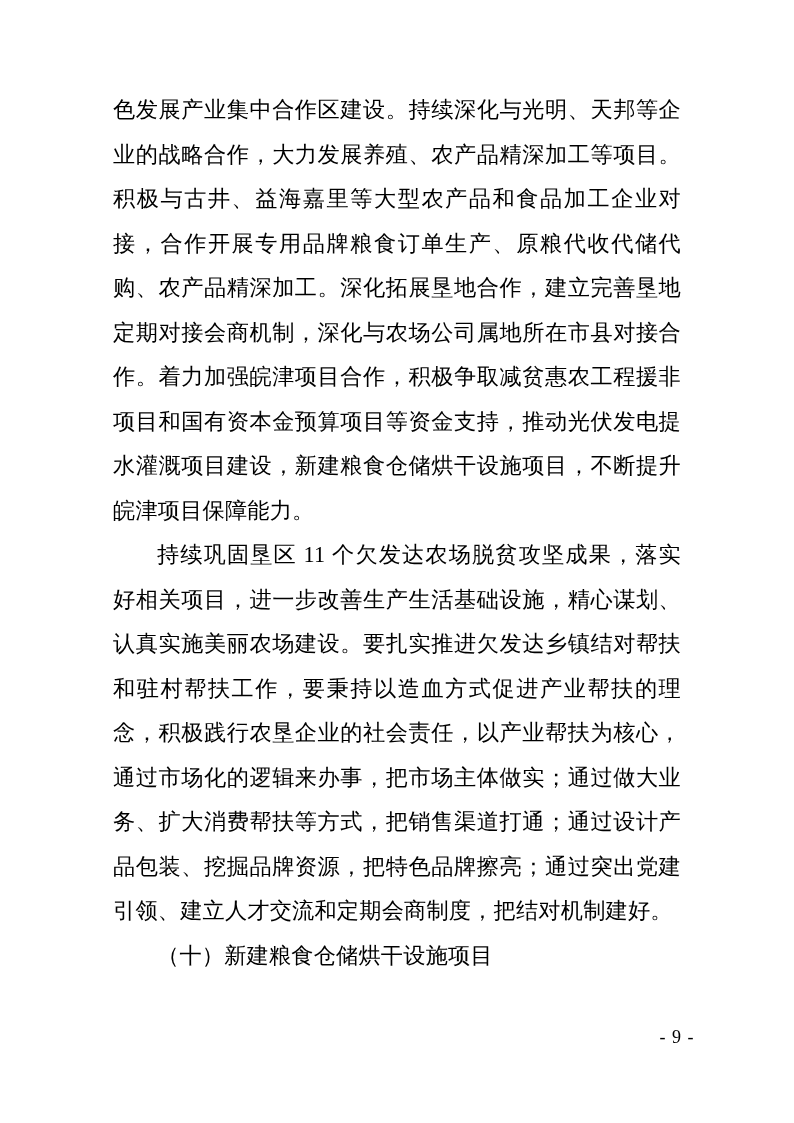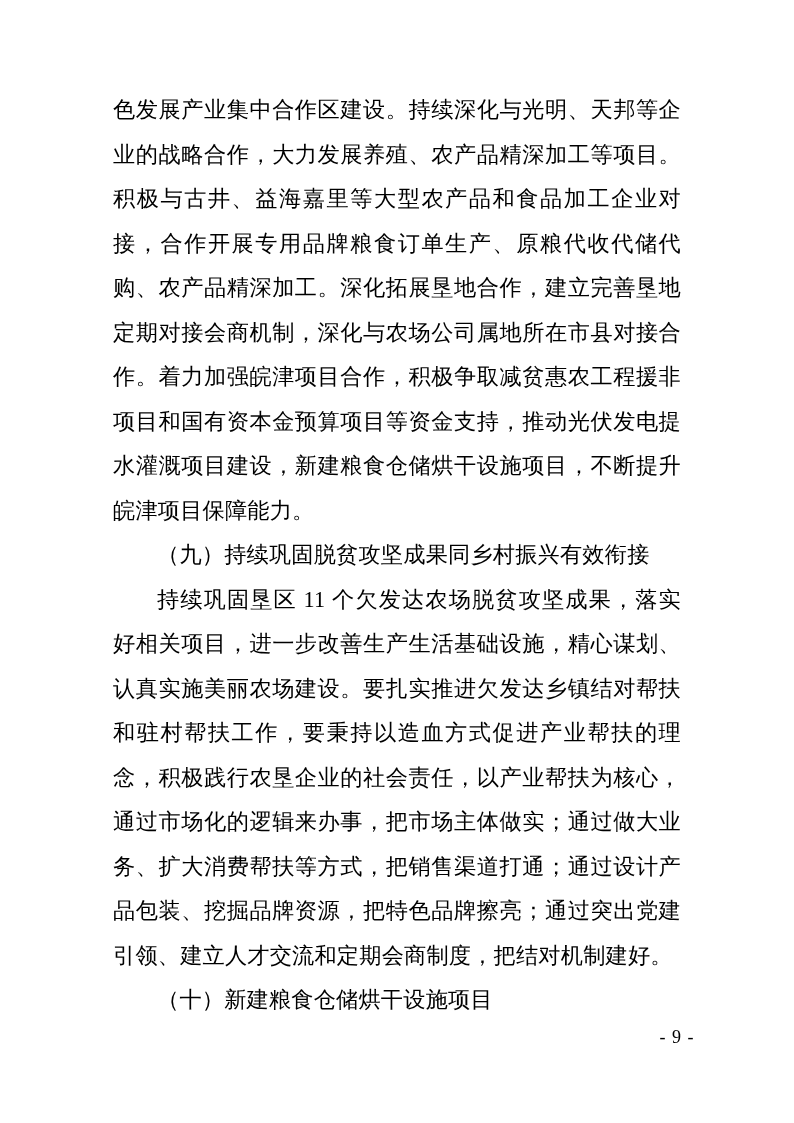--- a/index.html
+++ b/index.html
@@ -55,20 +55,19 @@
     display: inline-block;
     margin-left: 560px;
   }
 </style>
 </head>
 <body>
 
 <div class="page">
   <div class="content">
     <p class="body">色发展产业集中合作区建设。持续深化与光明、天邦等企业的战略合作，大力发展养殖、农产品精深加工等项目。积极与古井、益海嘉里等大型农产品和食品加工企业对接，合作开展专用品牌粮食订单生产、原粮代收代储代购、农产品精深加工。深化拓展垦地合作，建立完善垦地定期对接会商机制，深化与农场公司属地所在市县对接合作。着力加强皖津项目合作，积极争取减贫惠农工程援非项目和国有资本金预算项目等资金支持，推动光伏发电提水灌溉项目建设，新建粮食仓储烘干设施项目，不断提升皖津项目保障能力。</p>
-    <p class="indent">（九）持续巩固脱贫攻坚成果同乡村振兴有效衔接</p>
     <p class="indent">持续巩固垦区 11 个欠发达农场脱贫攻坚成果，落实好相关项目，进一步改善生产生活基础设施，精心谋划、认真实施美丽农场建设。要扎实推进欠发达乡镇结对帮扶和驻村帮扶工作，要秉持以造血方式促进产业帮扶的理念，积极践行农垦企业的社会责任，以产业帮扶为核心，通过市场化的逻辑来办事，把市场主体做实；通过做大业务、扩大消费帮扶等方式，把销售渠道打通；通过设计产品包装、挖掘品牌资源，把特色品牌擦亮；通过突出党建引领、建立人才交流和定期会商制度，把结对机制建好。</p>
     <p class="indent">（十）新建粮食仓储烘干设施项目</p>
   </div>
   <div class="page-number">
     <span class="pn-inner">- 9 -</span>
   </div>
 </div>
 
 </body></html>

